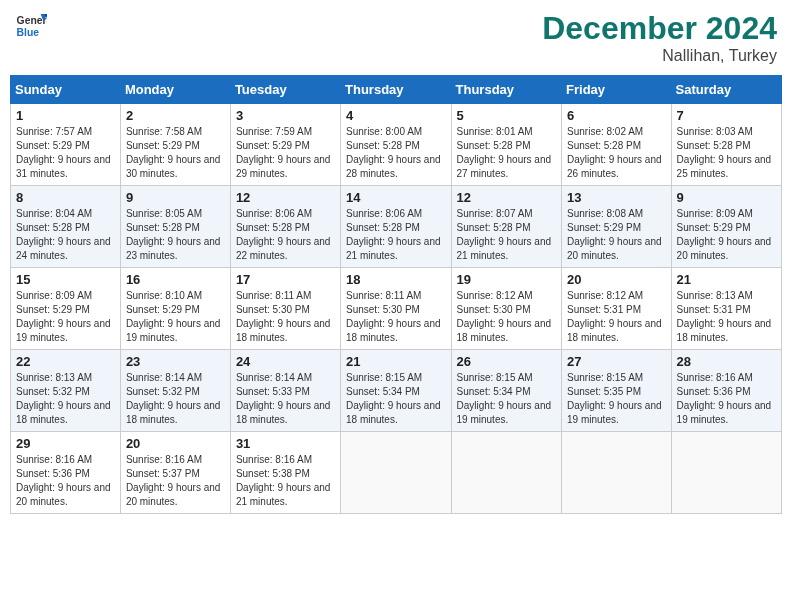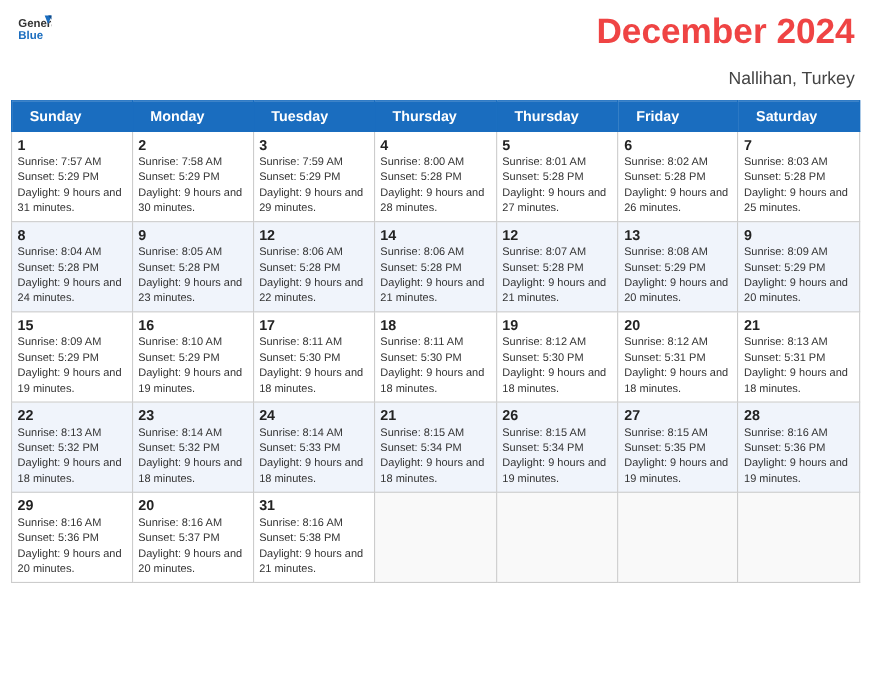--- a/index.html
+++ b/index.html
@@ -25,37 +25,36 @@
     .logo-icon {
       width: 32px;
       height: 32px;
     }
     .title-block {
       text-align: right;
     }
     .month-year {
       font-size: 32px;
       font-weight: bold;
-      color: #ef4444;
+      color: #0f766e;
     }
     .location {
       font-size: 16px;
       color: #444;
-      margin-top: 16px;
     }
     .calendar {
       width: 100%;
       border-collapse: collapse;
     }
     .calendar th {
       background: #1a6dbf;
       color: #fff;
       font-size: 13px;
       font-weight: bold;
-      padding: 6px 16px;
+      padding: 6px 4px;
       text-align: left;
       border: 1px solid #1a6dbf;
     }
     .calendar td {
       vertical-align: top;
       border: 1px solid #ccc;
       padding: 4px 5px;
       width: 113px;
       min-height: 80px;
       font-size: 10.5px;

